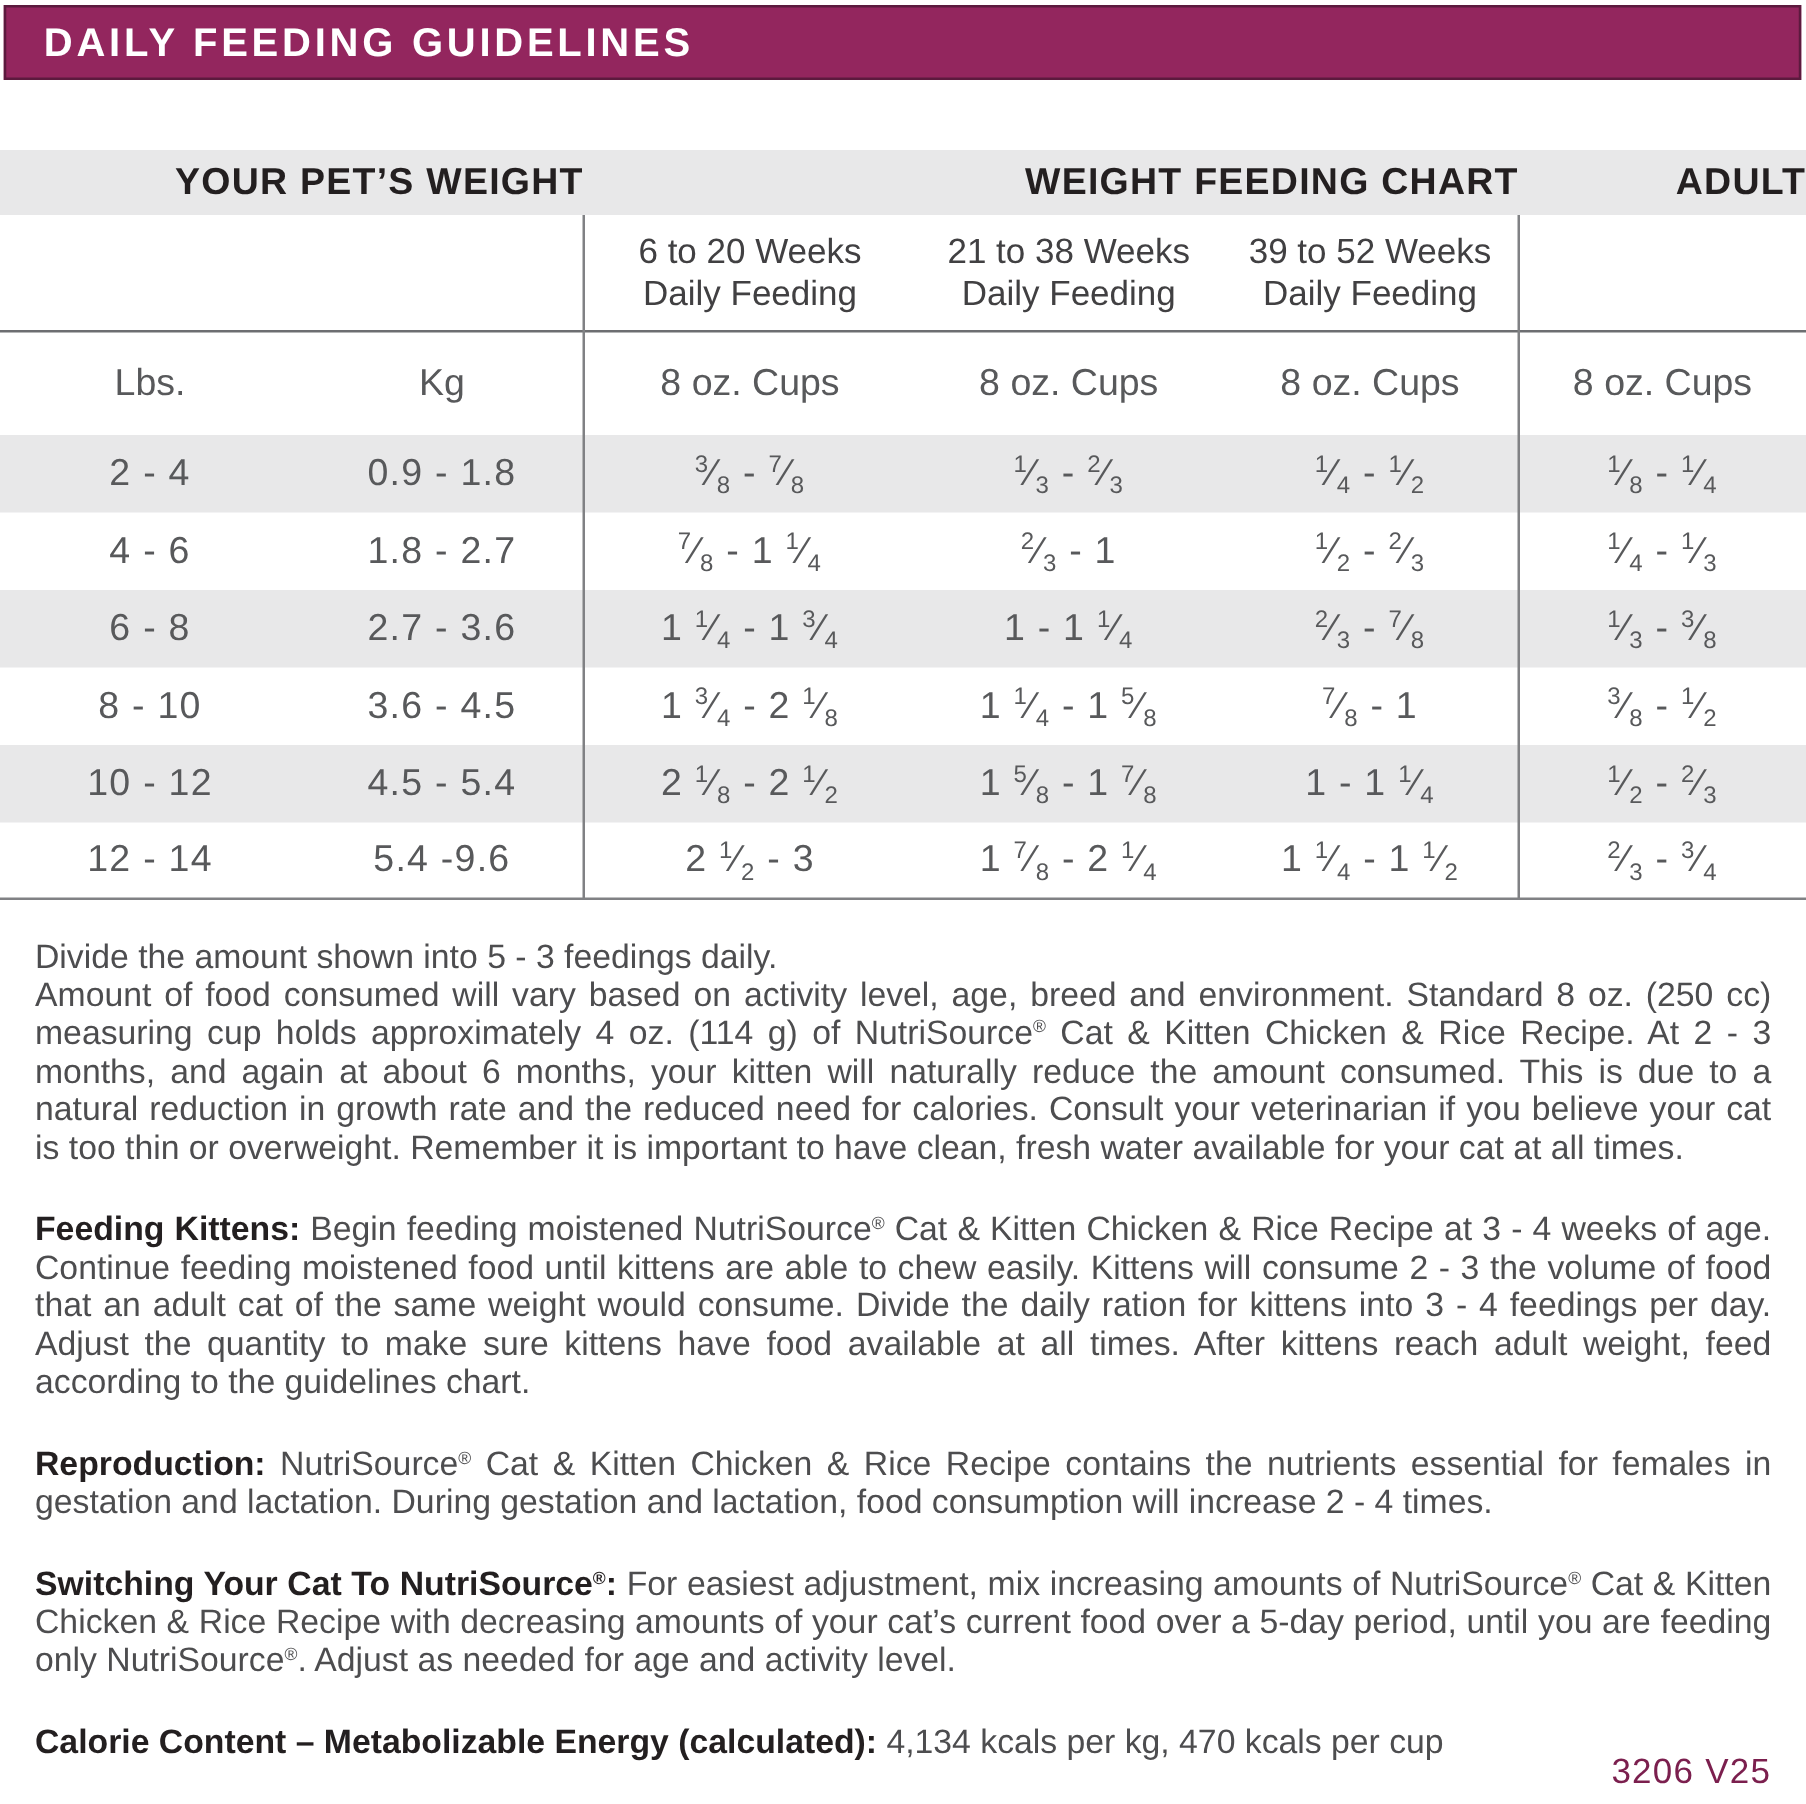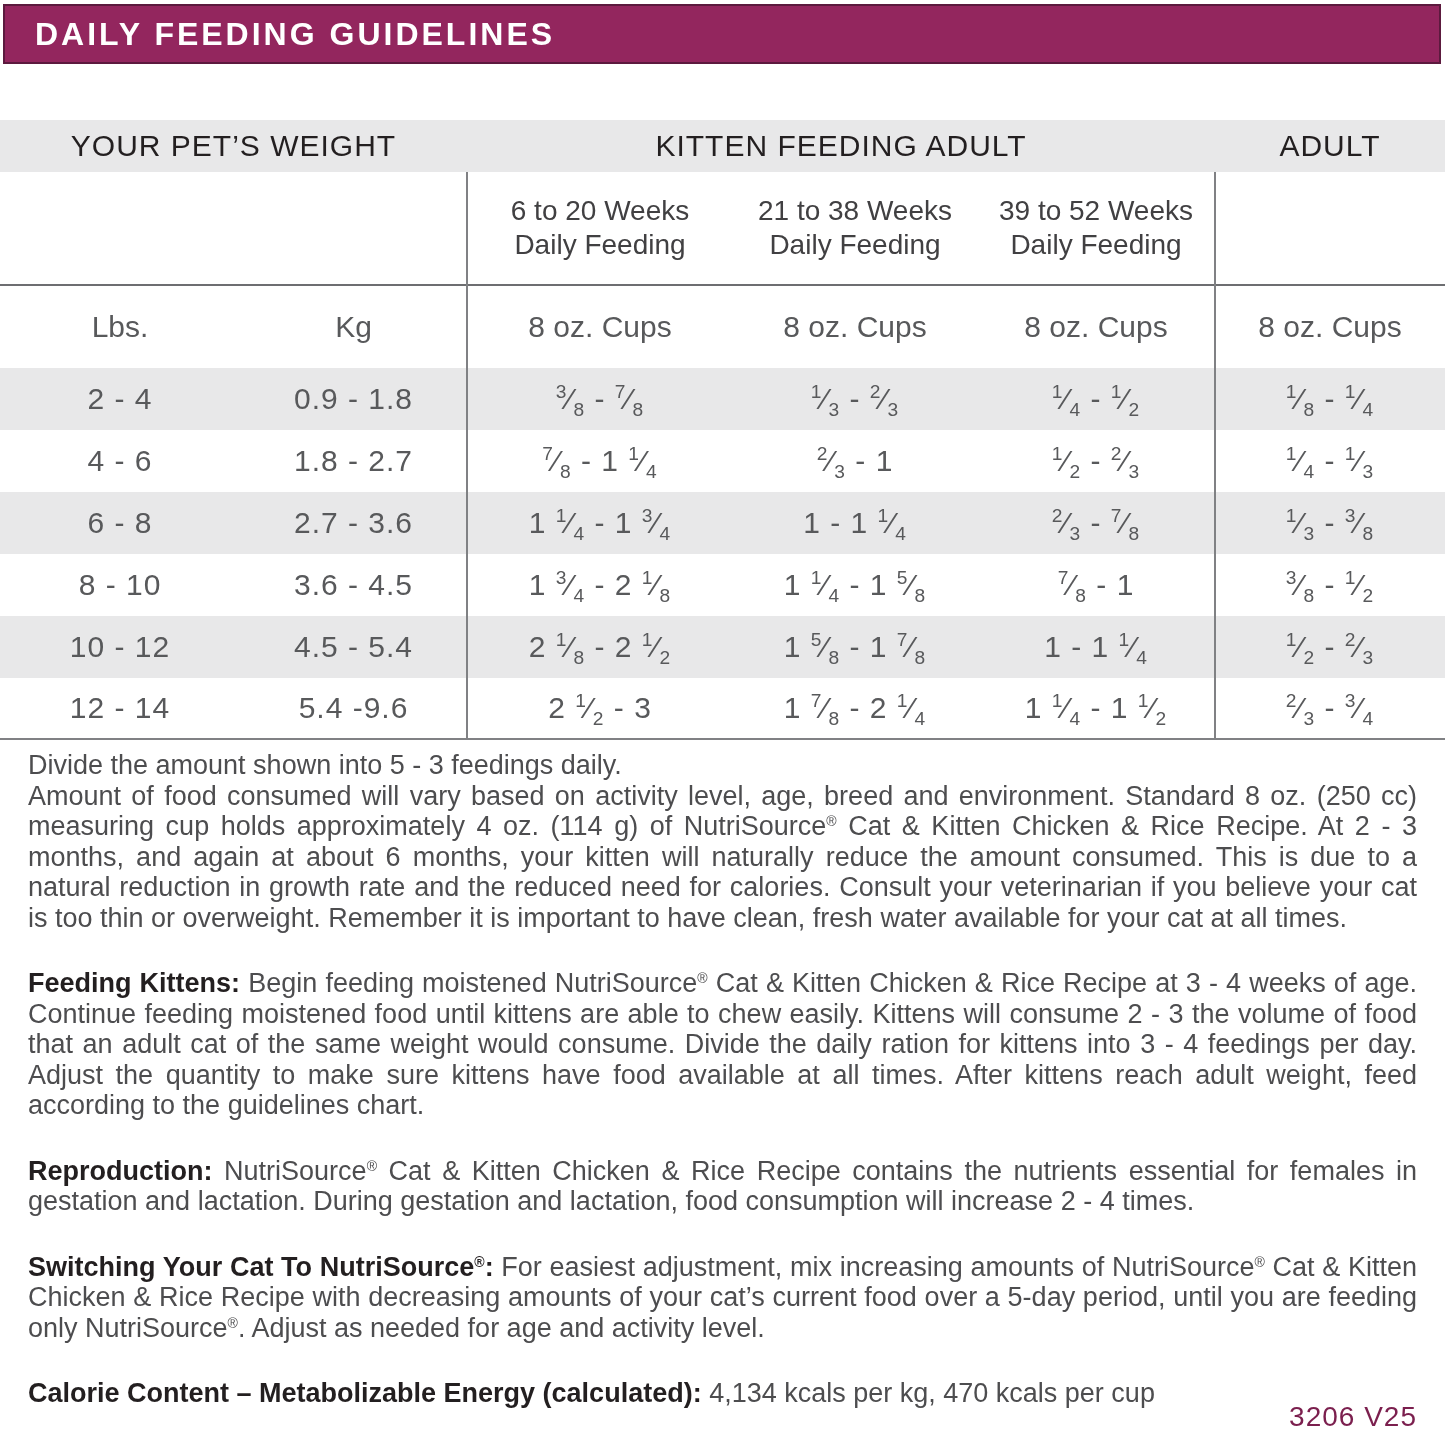--- a/index.html
+++ b/index.html
@@ -13,22 +13,22 @@
   .page{position:relative;width:1445px;height:1443px;background:#fff;overflow:hidden;}
 
   
   .title-bar{position:absolute;left:3px;top:4px;right:4px;height:60px;
     background:var(--accent);border:2px solid var(--accent-dark);display:flex;align-items:center;}
   .title-bar h1{color:#fff;font-size:32px;font-weight:800;letter-spacing:3px;padding-left:30px;white-space:nowrap;}
 
   
   .table-wrap{position:absolute;left:0;top:120px;width:1445px;}
   .group-row{display:grid;grid-template-columns:467px 748px 230px;background:var(--stripe);height:52px;align-items:center;}
-  .gh{font-weight:normal;font-size:30px;letter-spacing:1px;text-align:center;color:var(--text-dark);}
-  .age-row{display:grid;grid-template-columns:467px 266px 244px 238px 230px;height:112px;align-items:center;}
+  .gh{font-weight:bold;font-size:30px;letter-spacing:1px;text-align:right;color:var(--text-dark);}
+  .age-row{display:grid;grid-template-columns:467px 266px 244px 238px 230px;height:92px;align-items:center;}
   .age-cell{text-align:center;font-size:28px;line-height:34px;color:#414042;}
   .units-row{display:grid;grid-template-columns:240px 227px 266px 244px 238px 230px;height:84px;
     align-items:center;border-top:2px solid var(--rule-gray);}
   .unit-cell{text-align:center;font-size:30px;color:var(--text-gray);}
   .data-row{display:grid;grid-template-columns:240px 227px 266px 244px 238px 230px;height:62px;align-items:center;}
   .data-row.striped{background:var(--stripe);}
   .data-row:last-child{border-bottom:2px solid var(--line-gray);}
   .cell{text-align:center;font-size:30px;color:var(--text-gray);letter-spacing:1px;}
   .vline{position:absolute;top:52px;bottom:0;width:2px;background:var(--line-gray);}
   .vline-1{left:466px;}
@@ -54,21 +54,21 @@
 
 <div class="page">
 
   <header class="title-bar">
     <h1>DAILY FEEDING GUIDELINES</h1>
   </header>
 
   <section class="table-wrap">
     <div class="group-row">
       <div class="gh">YOUR PET’S WEIGHT</div>
-      <div class="gh">KITTEN FEEDING ADULT</div>
+      <div class="gh">WEIGHT FEEDING CHART</div>
       <div class="gh">ADULT</div>
     </div>
     <div class="age-row" id="age-row">
         <div class="age-cell"></div>
         <div class="age-cell">6 to 20 Weeks<br>Daily Feeding</div>
         <div class="age-cell">21 to 38 Weeks<br>Daily Feeding</div>
         <div class="age-cell">39 to 52 Weeks<br>Daily Feeding</div>
         <div class="age-cell"></div>
       </div>
     <div class="units-row" id="units-row">

